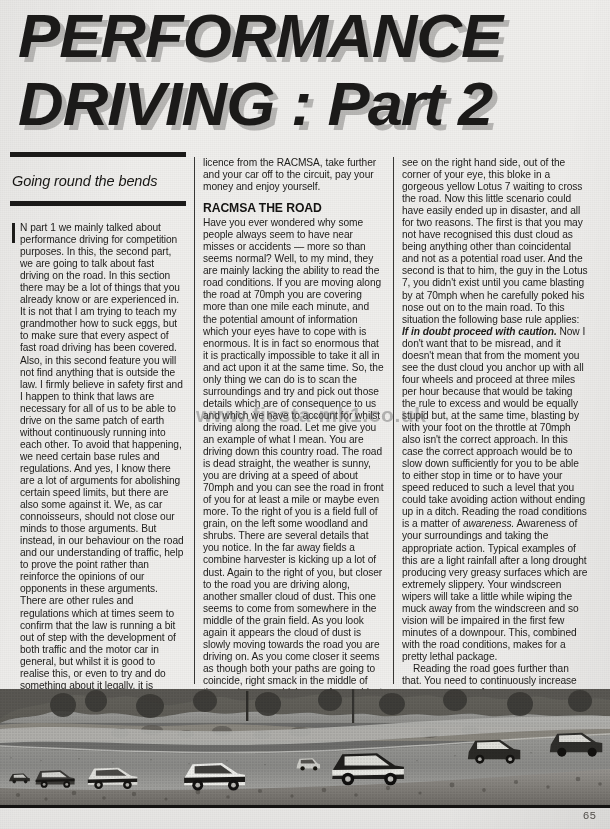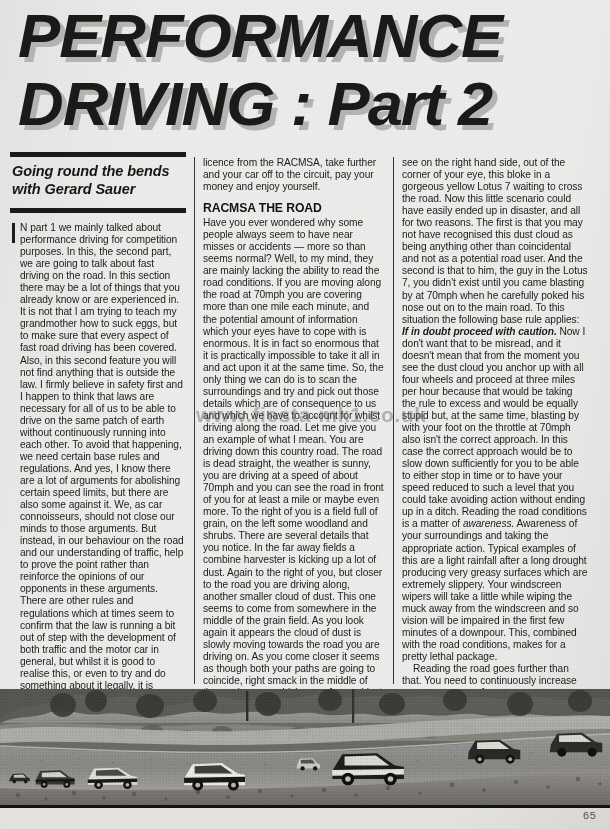--- a/index.html
+++ b/index.html
@@ -80,24 +80,24 @@
   }
   .rule-thick {
     height: 5px;
     background: #1b1a19;
     width: 100%;
   }
   .rule-thick.bottom { margin-top: 5px; }
   .standfirst-text {
     font-size: 14.5px;
     line-height: 17.5px;
-    font-weight: bold;
+    font-weight: normal;
     font-style: italic;
     color: #171614;
-    padding: 6px 2px 5px 2px;
+    padding: 16px 2px 5px 2px;
     letter-spacing: -0.1px;
   }
 
   
   .col {
     position: absolute;
     top: 0;
     font-size: 10.2px;
     line-height: 12.05px;
     color: #1d1c1a;
@@ -192,21 +192,20 @@
 
   <div class="masthead">
     <div class="mast-line mast-line-1">PERFORMANCE</div>
     <div class="mast-line mast-line-2"><span>DRIVING : </span><span class="pt">Part 2</span></div>
   </div>
 
   <div class="standfirst">
     <div class="rule-thick"></div>
     <div class="standfirst-text">
       <div>Going round the bends</div>
-      <div>with Gerard Sauer</div>
     </div>
     <div class="rule-thick bottom"></div>
   </div>
 
   <div class="vrule vrule-1"></div>
   <div class="vrule vrule-2"></div>
 
   <div class="col col-1">
     <p class="dropcap-para"><span class="dropcap"></span><span>N part 1 we mainly talked about performance driving for competition purposes. In this, the second part, we are going to talk about fast driving on the road. In this section there may be a lot of things that you already know or are experienced in. It is not that I am trying to teach my grandmother how to suck eggs, but to make sure that every aspect of fast road driving has been covered. Also, in this second feature you will not find anything that is outside the law. I firmly believe in safety first and I happen to think that laws are necessary for all of us to be able to drive on the same patch of earth without continuously running into each other. To avoid that happening, we need certain base rules and regulations. And yes, I know there are a lot of arguments for abolishing certain speed limits, but there are also some against it. We, as car connoisseurs, should not close our minds to those arguments. But instead, in our behaviour on the road and our understanding of traffic, help to prove the point rather than reinforce the opinions of our opponents in these arguments. There are other rules and regulations which at times seem to confirm that the law is running a bit out of step with the development of both traffic and the motor car in general, but whilst it is good to realise this, or even to try and do something about it legally, it is another thing to take the law into your own hands, as in this feature I am only going to talk about those things which are within the law. For those of you who'd like to let their hair down every now and then I'd say get yourself a novice racing</span></p>
   </div>

